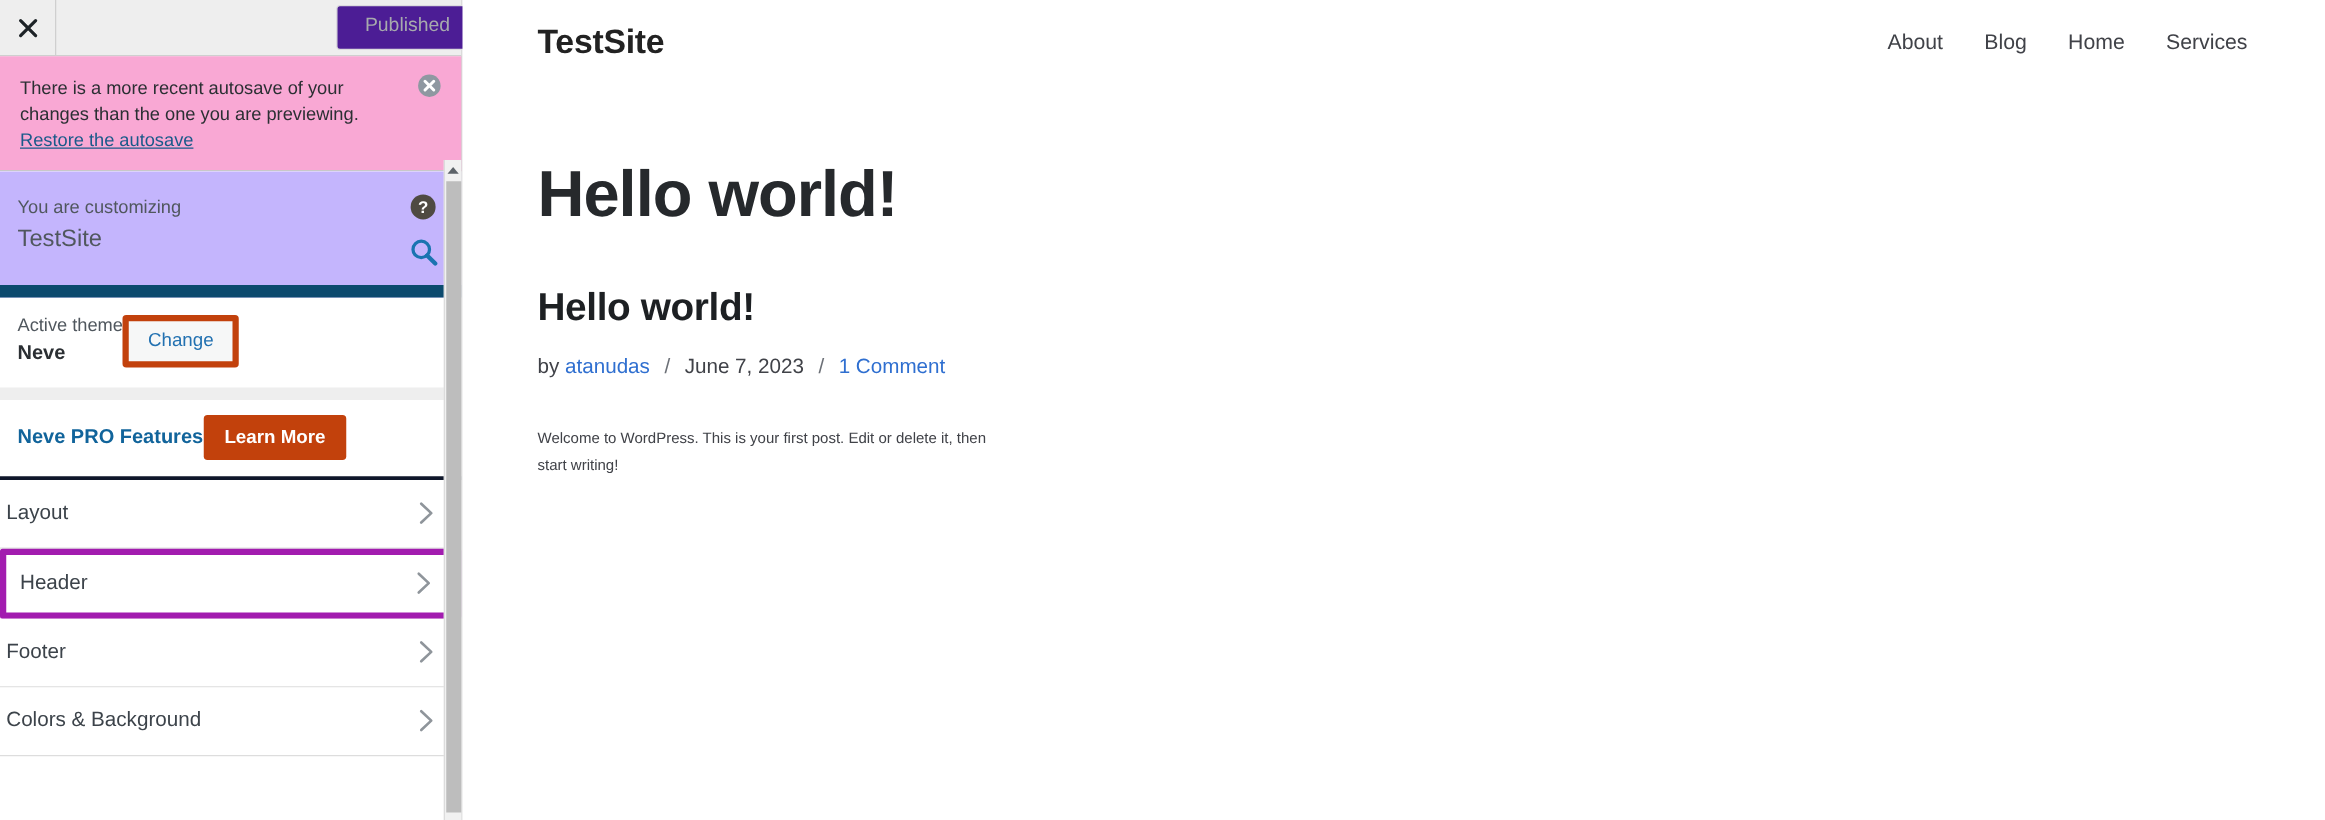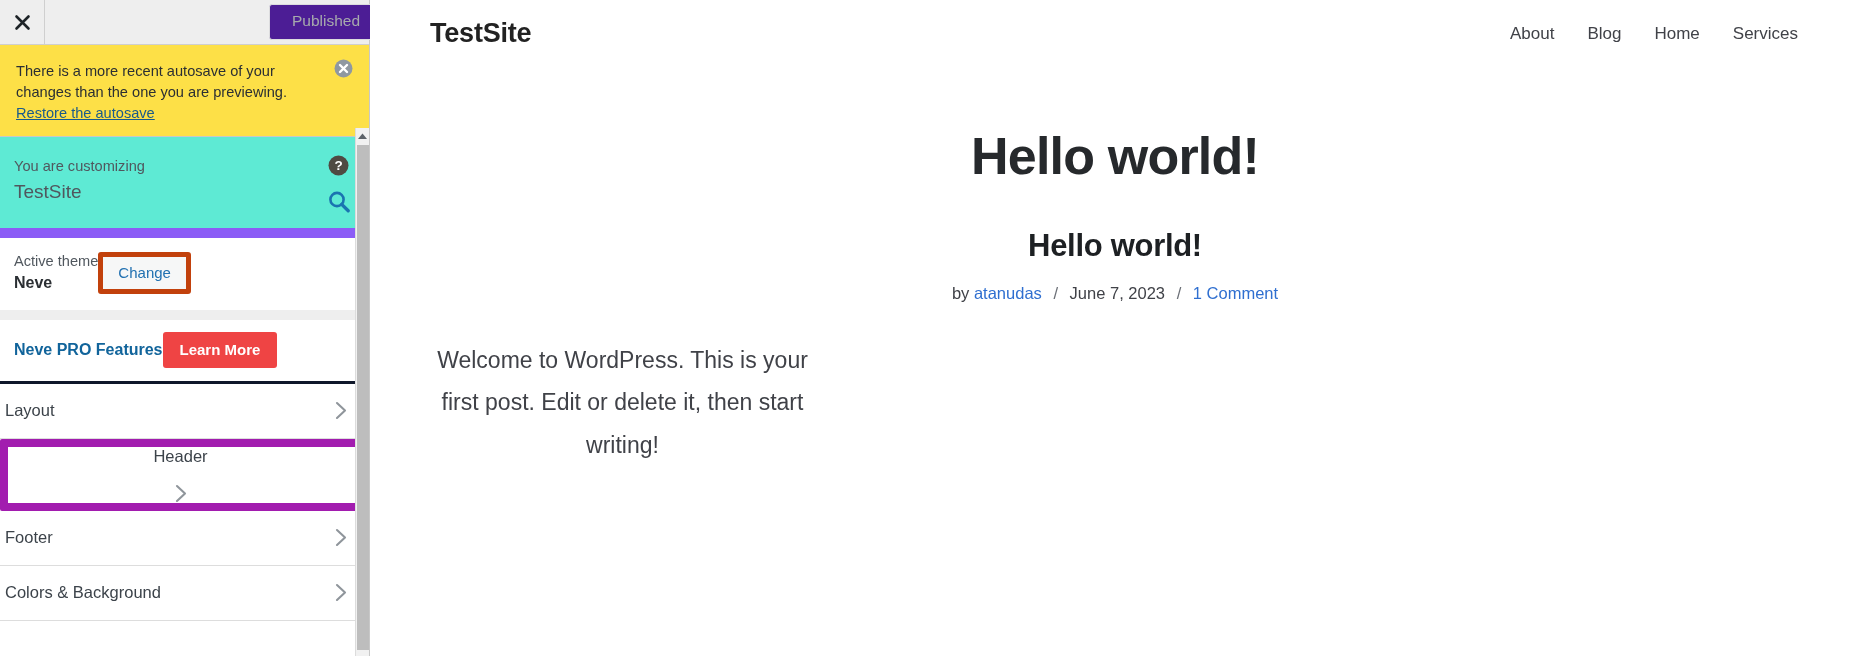--- a/index.html
+++ b/index.html
@@ -50,21 +50,21 @@
     color: #a7aaad;
     font-size: 15.5px;
     line-height: 1.2;
     white-space: nowrap;
     cursor: default;
   }
 
   
   .cz-notice {
     position: relative;
-    background: #fde047;
+    background: #f9a8d4;
     padding: 16px 46px 14px 16px;
     border-bottom: 1px solid #c8c8c8;
   }
   .cz-notice p {
     margin: 0;
     font-size: 14.6px;
     line-height: 1.45;
     color: #2b2f33;
     max-width: 275px;
   }
@@ -88,22 +88,22 @@
     position: relative;
     height: 539px;
     overflow: hidden;
     background: #ffffff;
   }
 
   
   .cz-info {
     position: relative;
     padding: 20px 60px 22px 14px;
-    background: #5eead4;
-    border-bottom: 10px solid #8b5cf6;
+    background: #c4b5fd;
+    border-bottom: 10px solid #0c4a6e;
   }
   .cz-info-label {
     font-size: 14.6px;
     color: #50575e;
     line-height: 1.3;
   }
   .cz-info-title {
     font-size: 19px;
     color: #50575e;
     line-height: 1.45;
@@ -149,21 +149,21 @@
     display: flex;
     align-items: center;
     justify-content: flex-start;
     padding: 12px 28px 13px 14px;
     background: #ffffff;
     border-bottom: 3px solid #0f172a;
   }
   .cz-pro-label { font-size: 16px; font-weight: bold; color: #11649b; }
   .cz-learn-btn {
     padding: 9px 17px 10px 17px;
-    background: #ef4444;
+    background: #c2410c;
     border: none;
     border-radius: 3px;
     color: #ffffff;
     font-size: 15px;
     font-weight: bold;
     cursor: pointer;
     white-space: nowrap;
     font-family: "Liberation Sans", sans-serif;
   }
 
@@ -175,25 +175,24 @@
     justify-content: space-between;
     height: 55px;
     padding: 0 22px 0 5px;
     background: #ffffff;
     border-bottom: 1px solid #dddddd;
     cursor: pointer;
   }
   .cz-row-label { font-size: 16.5px; color: #3c434a; }
   .cz-row-chevron { display: flex; align-items: center; }
   .cz-row.is-highlighted {
-    border: 8px solid #a21caf;
+    border: 5px solid #a21caf;
     border-radius: 2px;
-    height: 72px;
+    height: 56px;
     padding: 0 19px 0 11px;
-    flex-direction: column;
   }
 
   
   .cz-scrollbar {
     position: absolute;
     top: 128px; right: 0;
     width: 14px;
     height: 528px;
     background: #f1f1f1;
     border-left: 1px solid #dcdcdc;
@@ -236,21 +235,21 @@
   }
   .site-nav { display: flex; gap: 33px; padding-right: 2px; }
   .site-nav a {
     font-size: 17px;
     color: #404248;
     text-decoration: none;
     cursor: pointer;
     white-space: nowrap;
   }
 
-  .site-main { margin: 0 60px; padding-top: 58px; text-align: center; }
+  .site-main { margin: 0 60px; padding-top: 58px; }
   .page-heading {
     font-size: 52px;
     font-weight: bold;
     color: #26292c;
     margin: 0 0 44px 0;
     letter-spacing: -0.8px;
     line-height: 1.05;
   }
   .post-title {
     font-size: 31px;
@@ -261,21 +260,21 @@
   }
   .post-meta {
     font-size: 16.5px;
     color: #404248;
     margin-bottom: 34px;
     line-height: 1.4;
   }
   .post-meta a { color: #2f6fd0; text-decoration: none; cursor: pointer; }
   .post-meta .sep { color: #6b6f76; margin: 0 7px; }
   .post-body {
-    font-size: 23px;
+    font-size: 12px;
     color: #404248;
     line-height: 1.85;
     max-width: 385px;
     margin: 0;
   }
 </style>
 </head>
 <body>
 
 <div id="app">

